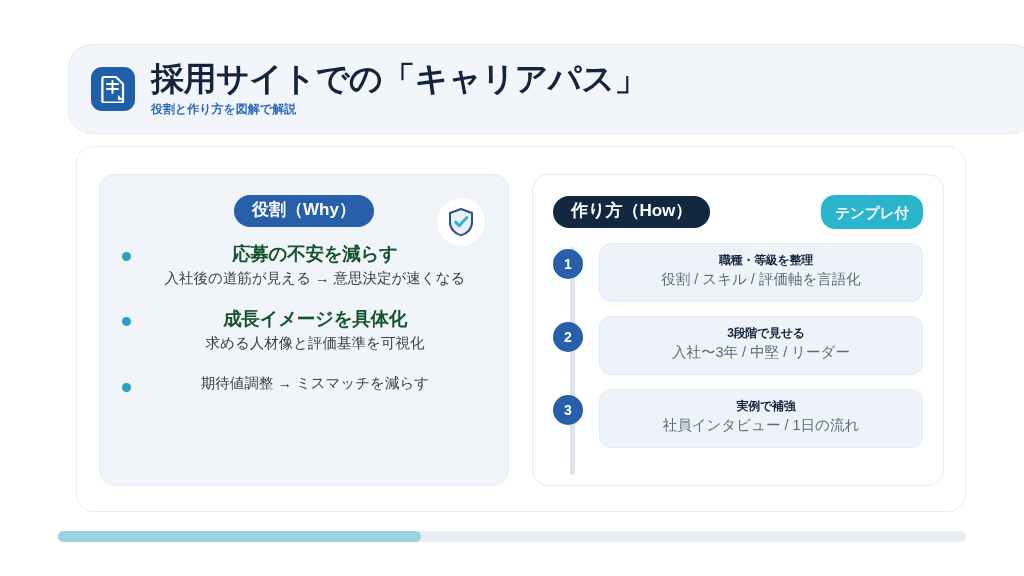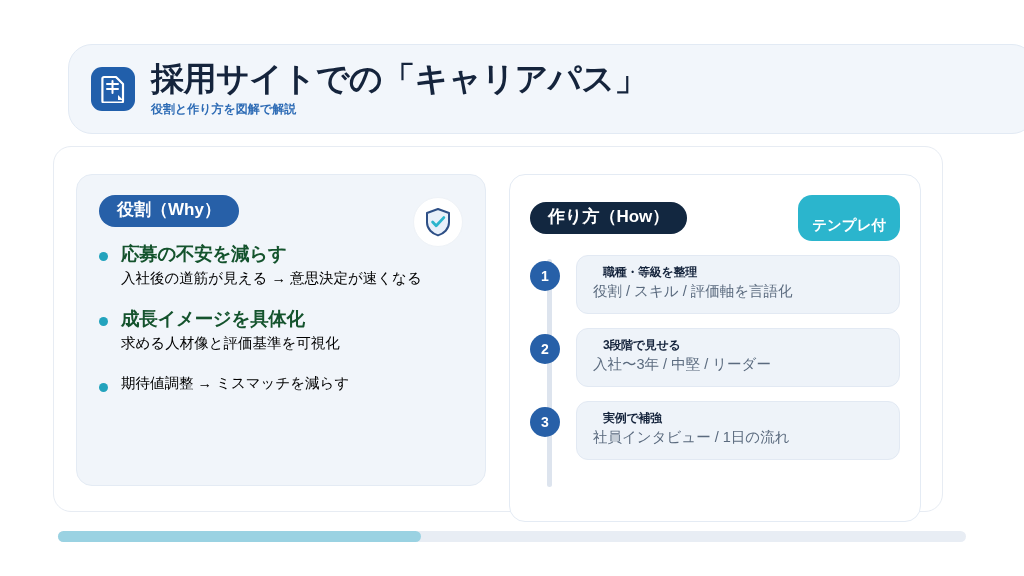--- a/index.html
+++ b/index.html
@@ -64,28 +64,29 @@
     font-weight: bold;
     color: #2d6bb5;
     line-height: 1.3;
     margin-top: 4px;
     white-space: nowrap;
   }
 
   
   .main-card {
     position: absolute;
-    left: 53px;
+    left: 76px;
     top: 146px;
     width: 890px;
     height: 366px;
     box-sizing: border-box;
     background: #ffffff;
     border: 1px solid #e7ecf3;
     border-radius: 18px;
+    text-align: center;
   }
 
   
   .panel-why {
     position: absolute;
     left: 22px;
     top: 27px;
     width: 410px;
     height: 312px;
     box-sizing: border-box;
@@ -132,33 +133,33 @@
   }
   .why-title {
     font-size: 18.5px;
     font-weight: bold;
     color: #14532d;
     line-height: 1.2;
     letter-spacing: -0.3px;
   }
   .why-desc {
     font-size: 14.5px;
-    color: #000000;
+    color: #404040;
     line-height: 1.35;
     margin-top: 4px;
     white-space: nowrap;
   }
 
   
   .panel-how {
     position: absolute;
     left: 455px;
     top: 27px;
     width: 412px;
-    height: 348px;
+    height: 312px;
     box-sizing: border-box;
     background: #ffffff;
     border: 1px solid #e4ebf4;
     border-radius: 16px;
     padding: 20px 20px;
   }
   .how-head {
     display: flex;
     align-items: center;
     justify-content: space-between;
@@ -173,21 +174,21 @@
     padding: 5px 18px 7px;
     line-height: 1.15;
   }
   .badge-template {
     display: inline-block;
     background: #2bb5cd;
     color: #ffffff;
     font-size: 14.5px;
     font-weight: bold;
     border-radius: 14px;
-    padding: 22px 14px 7px;
+    padding: 10px 14px 7px;
     line-height: 1.15;
   }
 
   .steps {
     position: relative;
     margin-top: 14px;
     padding-left: 46px;
   }
   .steps-line {
     position: absolute;

